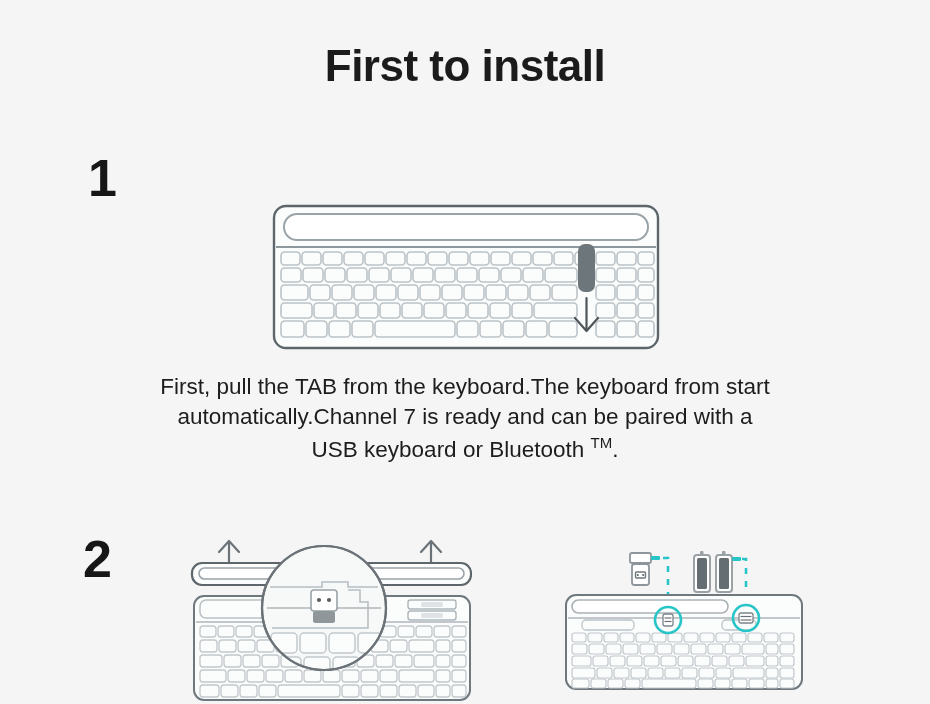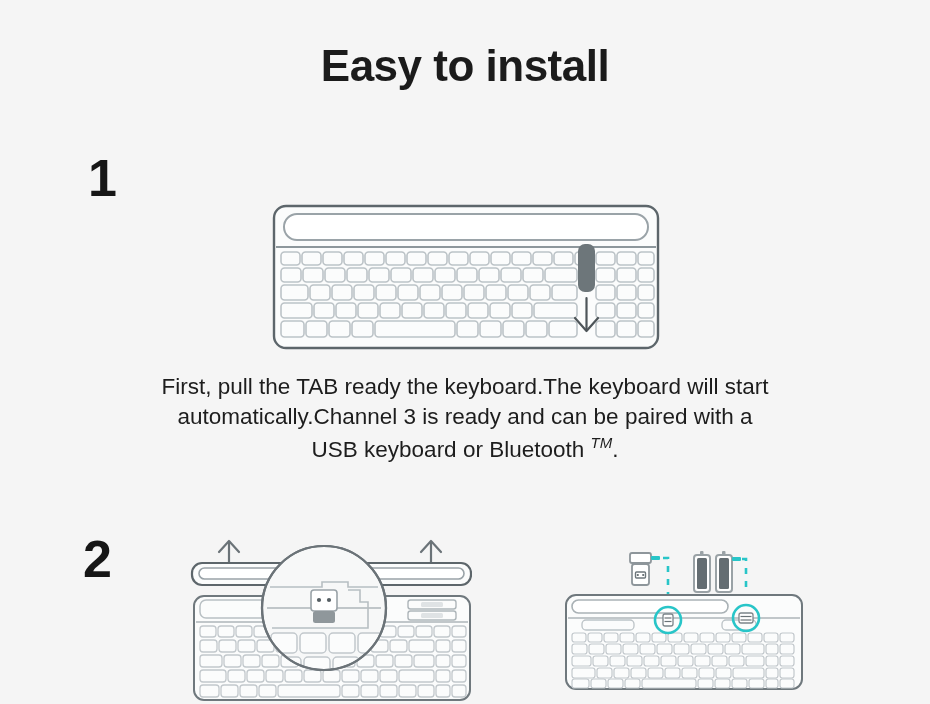--- a/index.html
+++ b/index.html
@@ -54,39 +54,38 @@
     width: 780px;
     text-align: center;
     font-size: 22.5px;
     line-height: 1.35;
     color: #1d1d1d;
     font-stretch: semi-condensed;
   }
   .caption .tm {
     font-size: 15px;
     vertical-align: super;
-    font-style: italic;
   }
 
   
   .fig {
     position: absolute;
   }
   #figure-step1   { left: 262px; top: 194px; }
   #figure-step2a  { left: 172px; top: 530px; }
   #figure-step2b  { left: 552px; top: 532px; }
 
   svg { display: block; }
 </style>
 </head>
 <body>
 
 <div class="page">
 
-  <div class="title">Easy to install</div>
+  <div class="title">First to install</div>
 
   <div class="step-num" id="step-num-1">1</div>
 
   <div class="fig" id="figure-step1">
     <svg width="408" height="172" viewBox="0 0 408 172">
       <g fill="none" stroke="#5d666b" stroke-width="2.4">
 
         <rect x="12" y="12" width="384" height="142" rx="12" fill="#fbfcfc"></rect>
       </g>
 
@@ -196,22 +195,22 @@
       </g>
 
       <g stroke="#4e5559" stroke-width="2.2" fill="none" stroke-linecap="round" stroke-linejoin="round">
         <line x1="324.5" y1="104" x2="324.5" y2="136"></line>
         <polyline points="313,124 324.5,137 336,124"></polyline>
       </g>
     </svg>
   </div>
 
   <div class="caption">
-    <div>First, pull the TAB ready the keyboard.The keyboard will start</div>
-    <div>automatically.Channel 3 is ready and can be paired with a</div>
+    <div>First, pull the TAB from the keyboard.The keyboard from start</div>
+    <div>automatically.Channel 7 is ready and can be paired with a</div>
     <div><span>USB keyboard or Bluetooth </span><span class="tm">TM</span><span>.</span></div>
   </div>
 
   <div class="step-num" id="step-num-2">2</div>
 
   <div class="fig" id="figure-step2a">
     <svg width="300" height="174" viewBox="0 0 300 174">
 
       <g stroke="#6b7378" stroke-width="2.2" fill="none" stroke-linecap="round" stroke-linejoin="round">
         <line x1="57" y1="12" x2="57" y2="36"></line>

